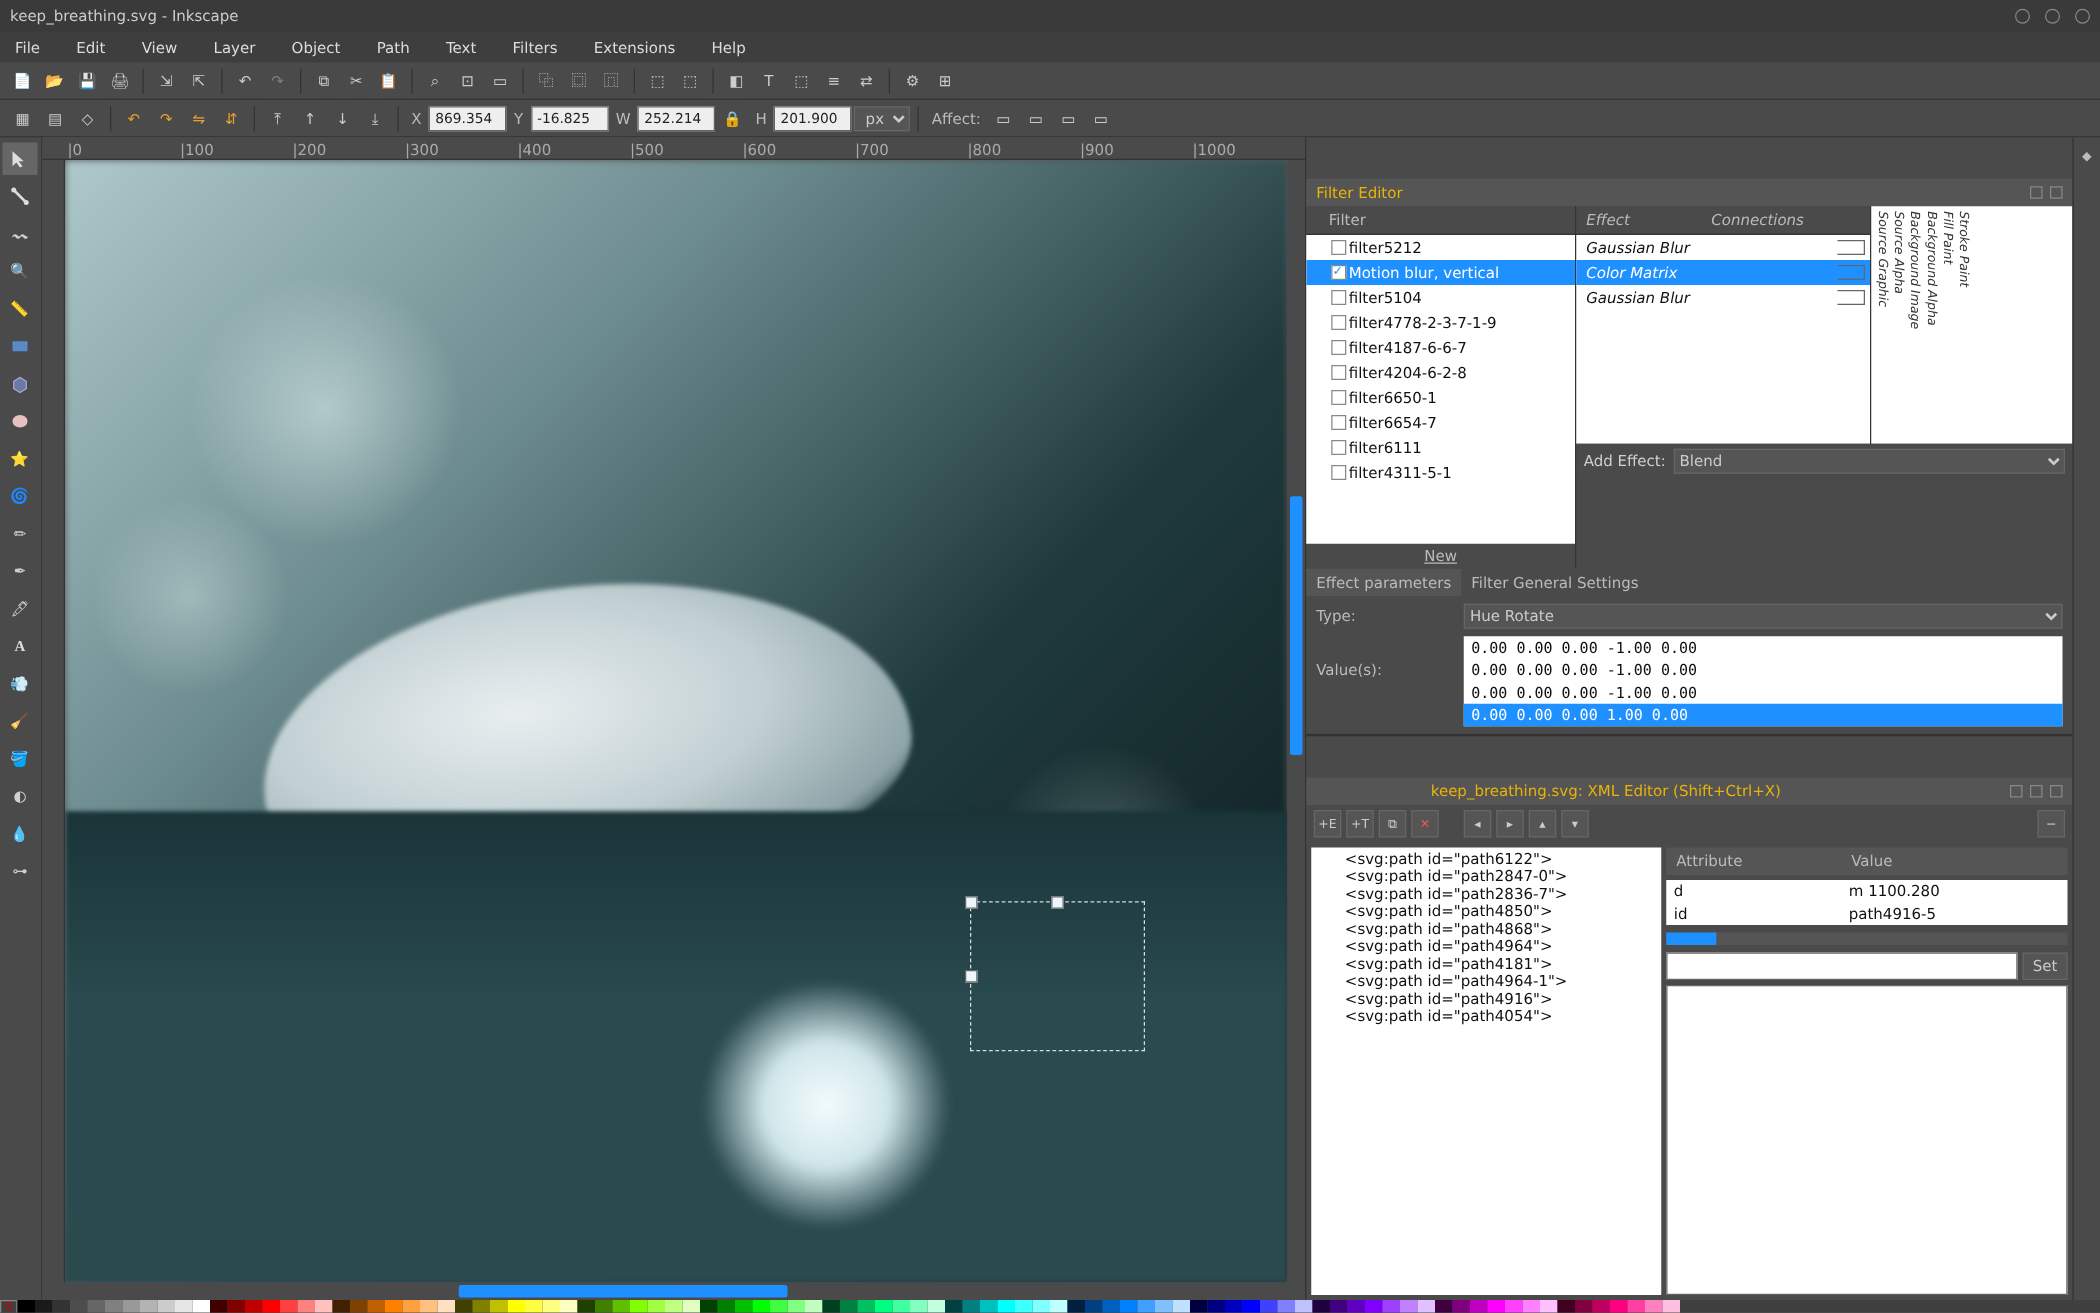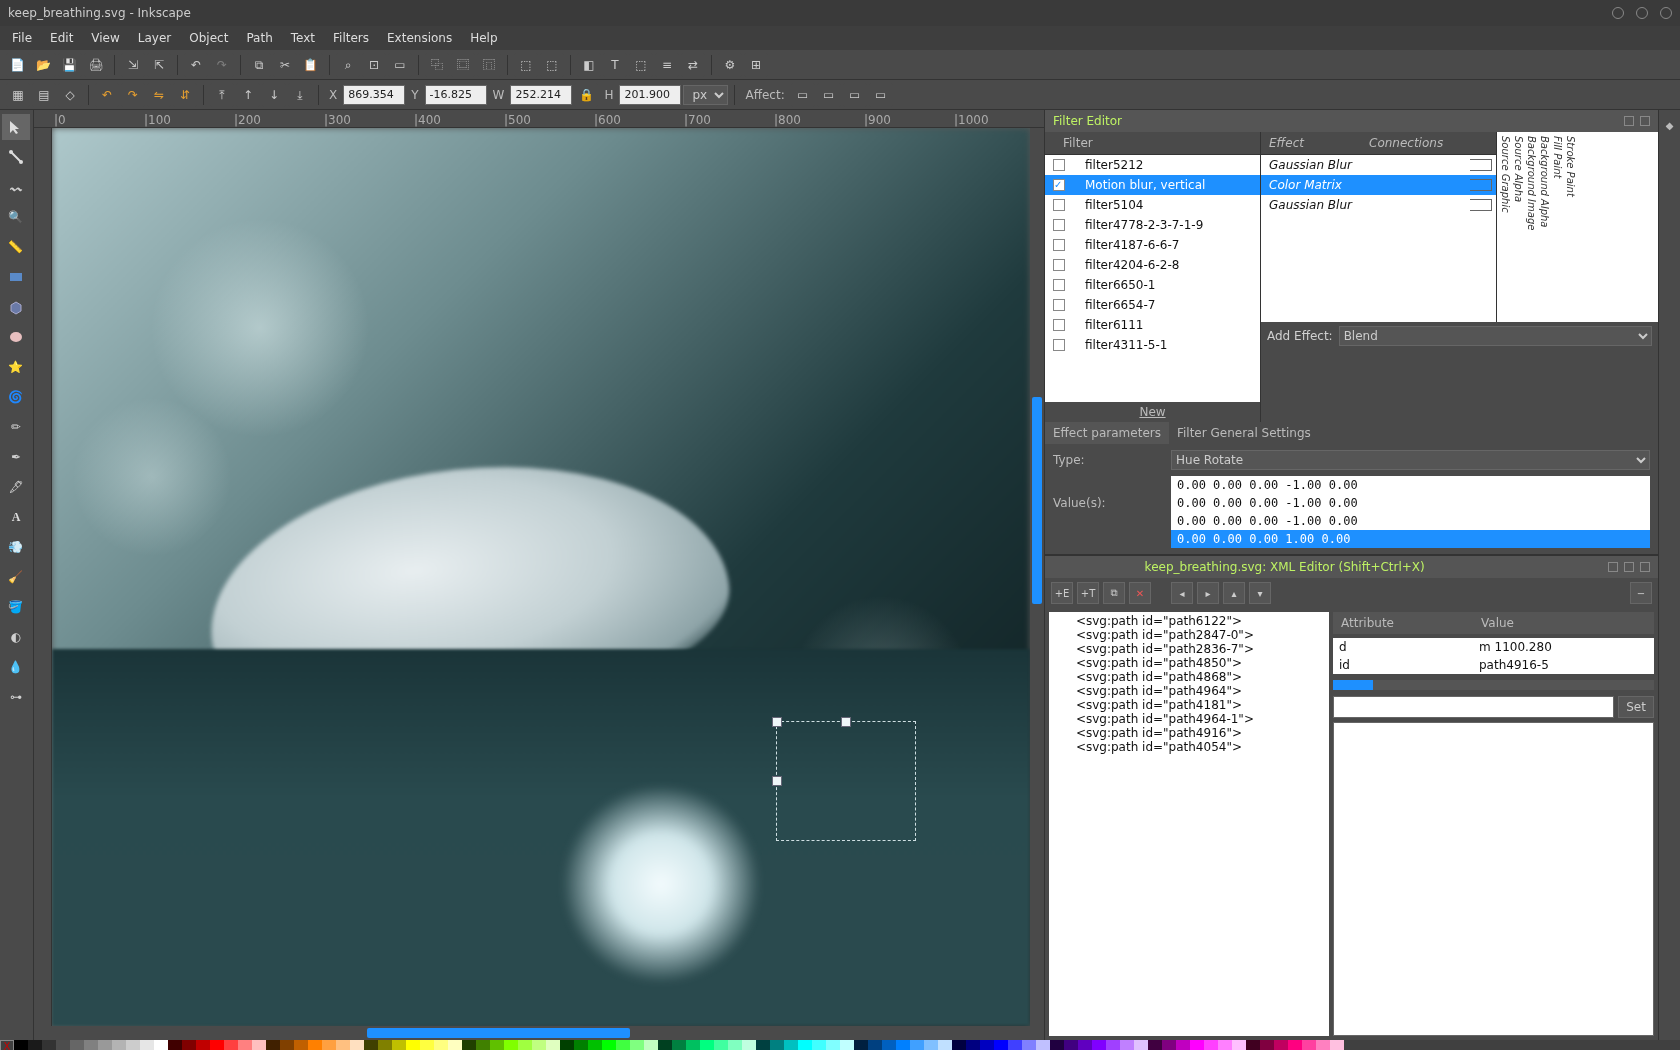--- a/index.html
+++ b/index.html
@@ -3,21 +3,21 @@
 <meta charset="utf-8">
 <style>
 * { margin: 0; padding: 0; box-sizing: border-box; font-family: "DejaVu Sans", "Ubuntu", sans-serif; font-size: 12px; }
 body { background: #404040; color: #d0d0d0; width: 1680px; height: 1050px; overflow: hidden; }
 
 .titlebar { height: 26px; background: #3a3a3a; display: flex; align-items: center; padding: 0 8px; }
 .titlebar .title { color: #ccc; }
 .titlebar .winbtns { margin-left: auto; display: flex; gap: 12px; }
 .titlebar .winbtns span { width: 12px; height: 12px; border: 1px solid #888; border-radius: 50%; display: inline-block; }
 
-.menubar { height: 24px; background: #3e3e3e; display: flex; align-items: center; padding: 0 4px; gap: 2px; }
+.menubar { height: 24px; background: #3e3e3e; display: flex; align-items: center; padding: 0 4px; gap: 13px; }
 .menubar .mitem { padding: 2px 8px; color: #ddd; cursor: pointer; }
 
 .toolbar1 { height: 30px; background: #4a4a4a; display: flex; align-items: center; padding: 0 6px; gap: 2px; border-bottom: 1px solid #333; }
 .toolbar2 { height: 30px; background: #4a4a4a; display: flex; align-items: center; padding: 0 6px; gap: 2px; border-bottom: 1px solid #333; }
 .tbtn { width: 24px; height: 24px; display: flex; align-items: center; justify-content: center; background: #4a4a4a; border-radius: 2px; cursor: pointer; color: #ccc; }
 .tsep { width: 1px; height: 20px; background: #333; margin: 0 4px; }
 .tlabel { color: #bbb; padding: 0 4px; }
 .tinput { width: 62px; height: 20px; background: #eee; color: #222; border: 1px solid #666; padding: 0 4px; font-size: 11px; }
 .tselect { height: 20px; background: #555; color: #ccc; border: 1px solid #666; padding: 0 4px; }
 
@@ -43,30 +43,30 @@
 .sel-box { position: absolute; left: 74%; top: 66%; width: 140px; height: 120px; border: 1px dashed #cfdfe2; }
 .sel-h { position: absolute; width: 10px; height: 10px; background: #eef6f8; border: 1px solid #667; }
 .sh-tl { left: -5px; top: -5px; }
 .sh-ml { left: -5px; top: calc(50% - 5px); } .sh-tm { left: calc(50% - 5px); top: -5px; }
 
 .hscroll { height: 14px; background: #4a4a4a; position: relative; }
 .hscroll .thumb { position: absolute; left: 33%; width: 26%; top: 2px; bottom: 2px; background: #1e90ff; border-radius: 2px; }
 
 .panelcol { flex: 1; display: flex; flex-direction: column; background: #4a4a4a; border-left: 1px solid #333; }
 
-.panel-title { background: #555; padding: 4px 8px; color: #bef264; display: flex; align-items: center; }
+.panel-title { background: #555; padding: 4px 8px; color: #eab308; display: flex; align-items: center; margin-top: 33px; }
 .panel-title .pt-right { margin-left: auto; display: flex; gap: 6px; }
 .panel-title .pt-right span { width: 10px; height: 10px; border: 1px solid #888; display: inline-block; }
 
 .filter-editor { display: flex; flex-direction: column; border-bottom: 1px solid #333; }
 .fe-body { display: flex; height: 290px; }
 .fe-left { flex: 0 0 216px; display: flex; flex-direction: column; border-right: 1px solid #333; }
 .fe-left .colhead { background: #4a4a4a; padding: 4px 18px; color: #bbb; border-bottom: 1px solid #333; }
 .fe-filterlist { flex: 1; background: #fff; color: #111; overflow-y: auto; }
-.fe-filterlist .fitem { padding: 3px 8px; display: flex; align-items: center; gap: 20px; }
+.fe-filterlist .fitem { padding: 3px 20px; display: flex; align-items: center; gap: 2px; }
 .fe-filterlist .fitem.sel { background: #1e90ff; color: #fff; }
 .fe-filterlist .fitem .chk { width: 12px; height: 12px; border: 1px solid #888; display: inline-block; background: #fff; }
 .fe-filterlist .fitem.sel .chk::after { content: "✓"; font-size: 10px; color: #1e90ff; display: block; line-height: 10px; }
 .fe-newbtn { text-align: center; padding: 3px; text-decoration: underline; color: #bbb; cursor: pointer; }
 
 .fe-right { flex: 1; display: flex; flex-direction: column; }
 .fe-right-top { display: flex; height: 190px; font-style: italic; }
 .fe-effects { flex: 0 0 236px; display: flex; flex-direction: column; border-right: 1px solid #333; }
 .fe-effects .colhead2 { display: flex; background: #4a4a4a; color: #bbb; border-bottom: 1px solid #333; }
 .fe-effects .colhead2 span { padding: 4px 8px; }

